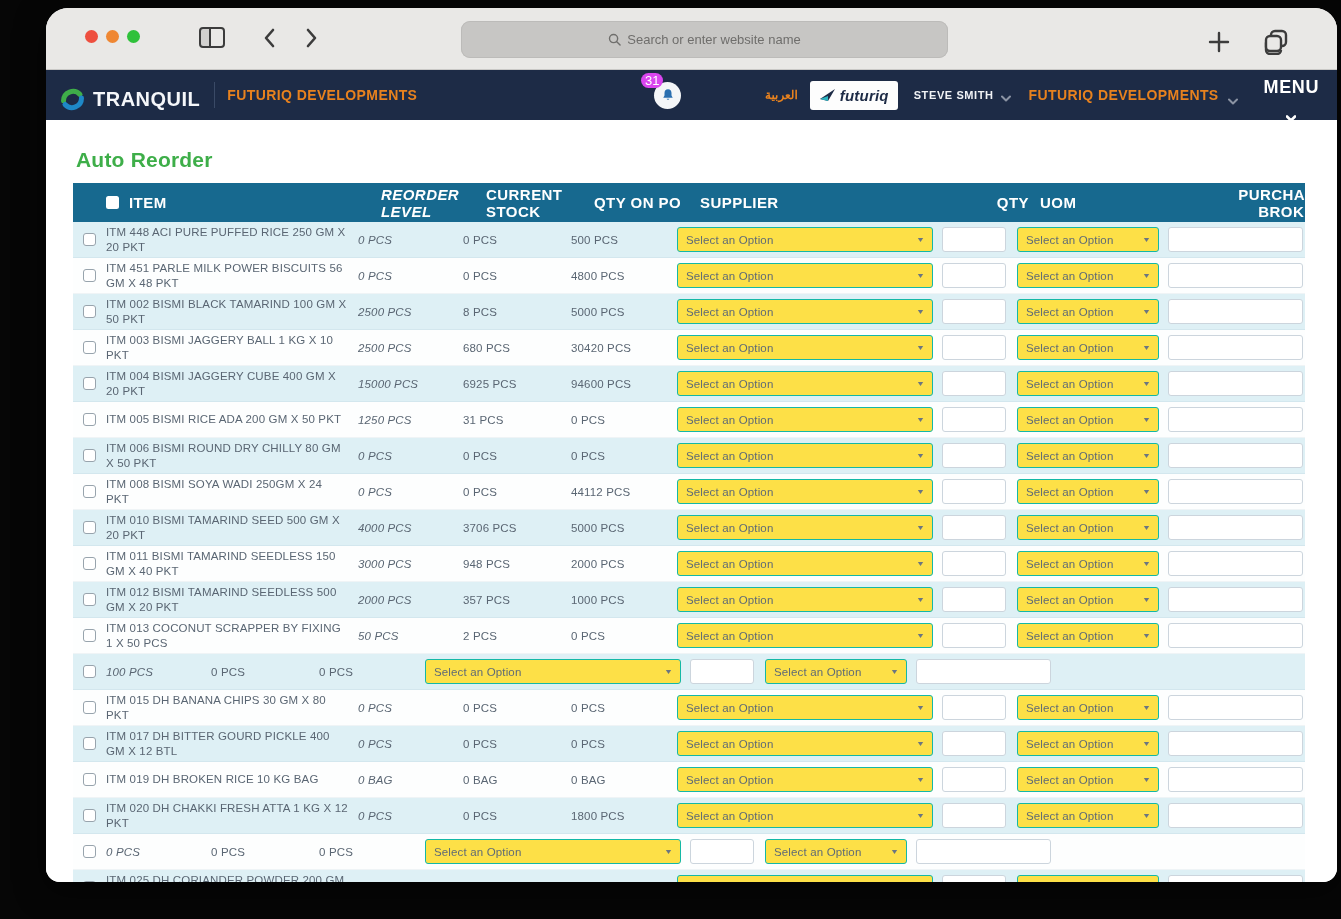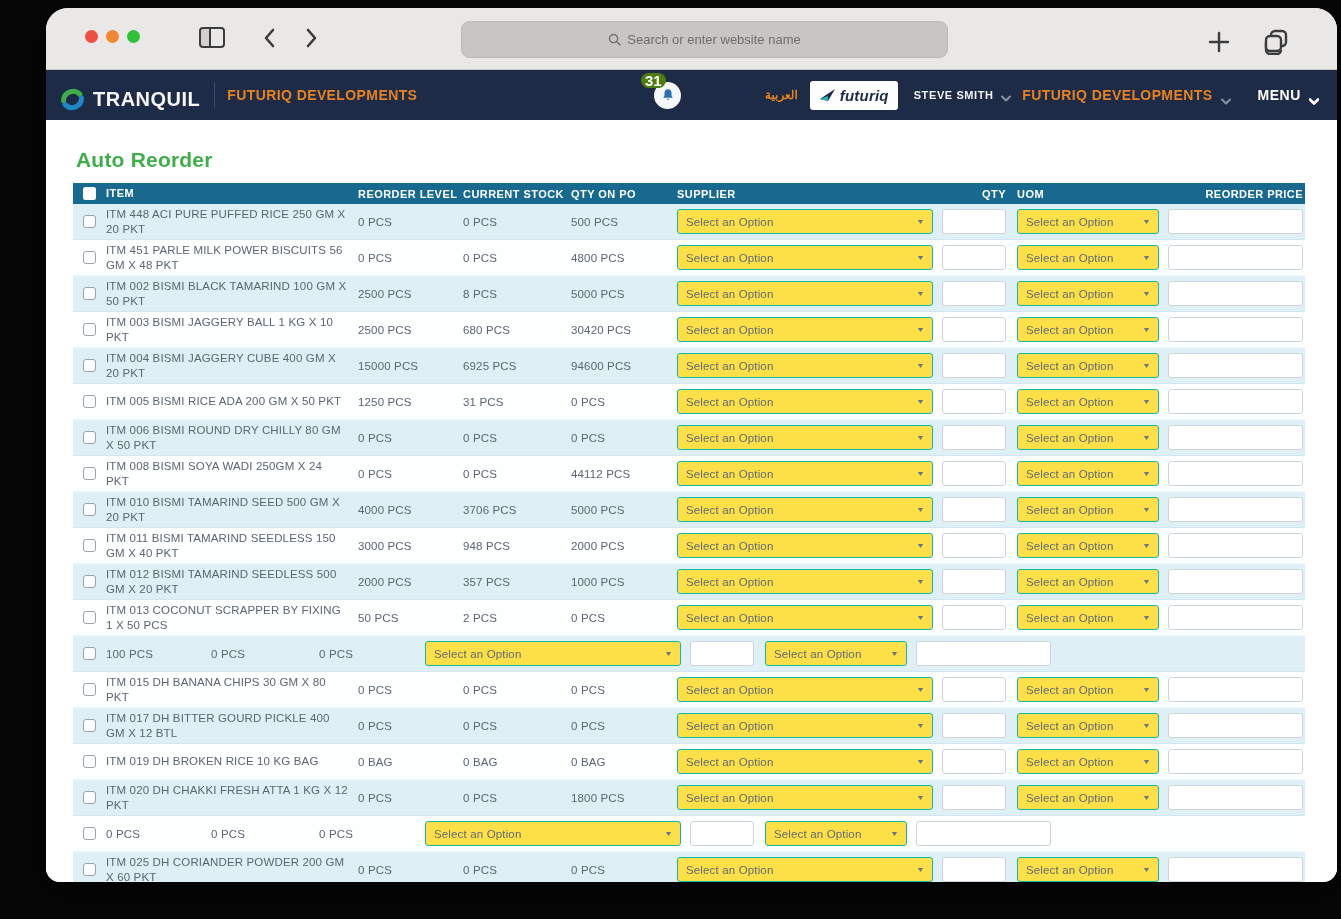--- a/index.html
+++ b/index.html
@@ -36,56 +36,56 @@
             display:flex; align-items:center; }
   .brand { display:flex; align-items:center; gap:7px; margin-left:13px;margin-top:9px; }
   .brand-text { color:#f5f7fa; font-size:20px; font-weight:bold; letter-spacing:.5px; }
   .bar-divider { width:1px; height:26px; background:#3a4a66; margin:0 12px 0 14px; }
   .company { color:#e8821e; font-size:14px; font-weight:bold; letter-spacing:.4px; }
   .bar-right-cluster { position:absolute; left:608px; top:0; height:50px; display:flex;
                        align-items:center; gap:0; }
   .notif { position:relative; width:27px; height:27px; background:#f4f6f8; border-radius:50%;
            display:flex; align-items:center; justify-content:center; }
   .notif svg { width:14px; height:14px; fill:#2a6fb0; }
-  .badge { position:absolute; left:-13px; top:-9px; min-width:22px; height:15px; background:#4d7c0f;
-           border-radius:8px; color:#fff; font-size:15px; font-weight:bold; display:flex;
+  .badge { position:absolute; left:-13px; top:-9px; min-width:22px; height:15px; background:#d946ef;
+           border-radius:8px; color:#fff; font-size:13px; font-weight:normal; display:flex;
            align-items:center; justify-content:center; padding:0 4px; }
   .lang { color:#e8821e; font-size:12px; font-weight:bold; margin-left:84px; }
   .futuriq-box { background:#fdfdfd; border-radius:3px; margin-left:12px; height:29px;
                  display:flex; align-items:center; padding:0 9px; gap:4px; }
   .futuriq-text { color:#1d2b46; font-size:15px; font-weight:bold; font-style:italic;
                   letter-spacing:.2px; }
   .user { color:#f0f2f5; font-size:11px; font-weight:bold; letter-spacing:.6px; margin-left:16px;
           display:flex; align-items:center; gap:7px; }
   .chev-sm { width:10px; height:7px; }
   .chev-sm svg { width:10px; height:7px; stroke:#8b93a3; stroke-width:2; fill:none;
                  stroke-linecap:round; stroke-linejoin:round; }
   .bar-far-right { position:absolute; right:18px; display:flex; align-items:center; gap:26px; }
   .company-sel { color:#e8821e; font-size:14px; font-weight:bold; letter-spacing:.4px;
                  display:flex; align-items:center; gap:9px; }
-  .menu-btn { color:#fff; font-size:14px; font-weight:bold; letter-spacing:.6px; display:flex;
-              align-items:center; gap:8px; }
+  .menu-btn { color:#fff; font-size:18px; font-weight:bold; letter-spacing:.6px; display:flex;
+              align-items:center; gap:8px;flex-direction:column; }
   .menu-btn .chev-sm svg { stroke:#ffffff; stroke-width:2.6; }
 
   
   .content { position:absolute; left:0; top:112px; width:100%; bottom:0; background:#fff; }
   .page-title { color:#3eae49; font-size:21px; font-weight:600; margin:28px 0 0 30px;
                 letter-spacing:.2px; }
 
   .table { position:absolute; left:27px; top:63px; width:1232px; }
-  .thead { display:flex; align-items:center; height:21px; background:#17698f; color:#fff;
-           font-size:11px; font-weight:bold; letter-spacing:.45px; }
+  .thead { display:flex; align-items:center; height:39px; background:#17698f; color:#fff;
+           font-size:15px; font-weight:bold; letter-spacing:.45px;padding-left:23px; }
   .trow { display:flex; align-items:center; height:36px; font-size:11.5px; color:#5a6673;
           letter-spacing:.15px; border-bottom:1px solid rgba(120,160,175,.10); }
   .trow.stripe { background:#def0f5; }
   .trow.plain  { background:#fdfefe; }
 
   .c-check { flex:0 0 33px; display:flex; justify-content:center; }
   .c-item  { flex:0 0 252px; line-height:1.28; padding-right:10px; }
-  .c-re    { flex:0 0 105px; }
+  .c-re    { flex:0 0 105px;font-style:italic; }
   .c-st    { flex:0 0 108px; }
   .c-po    { flex:0 0 106px; }
   .c-sup   { flex:0 0 265px; }
   .c-qty   { flex:0 0 75px; }
   .c-uom   { flex:0 0 151px; }
   .c-pp    { flex:0 0 137px; }
   .thead .c-qty { text-align:right; padding-right:11px; }
   .thead .c-pp  { text-align:right; padding-right:2px; }
 
   .hcb { width:13px; height:13px; background:#ffffff; border-radius:2.5px; }
@@ -210,21 +210,21 @@
         <div class="c-check">
             <div class="hcb"></div>
           </div>
         <div class="c-item">ITEM</div>
         <div class="c-re">REORDER LEVEL</div>
         <div class="c-st">CURRENT STOCK</div>
         <div class="c-po">QTY ON PO</div>
         <div class="c-sup">SUPPLIER</div>
         <div class="c-qty">QTY</div>
         <div class="c-uom">UOM</div>
-        <div class="c-pp">REORDER PRICE</div>
+        <div class="c-pp">PURCHASE BROKEN</div>
       </div>
       <div id="tbody">
   <div class="trow stripe">
     <div class="c-check">
               <div class="cb"></div>
             </div>
     <div class="c-item">ITM 448 ACI PURE PUFFED RICE 250 GM X 20 PKT</div>
     <div class="c-re">0 PCS</div>
     <div class="c-st">0 PCS</div>
     <div class="c-po">500 PCS</div>

